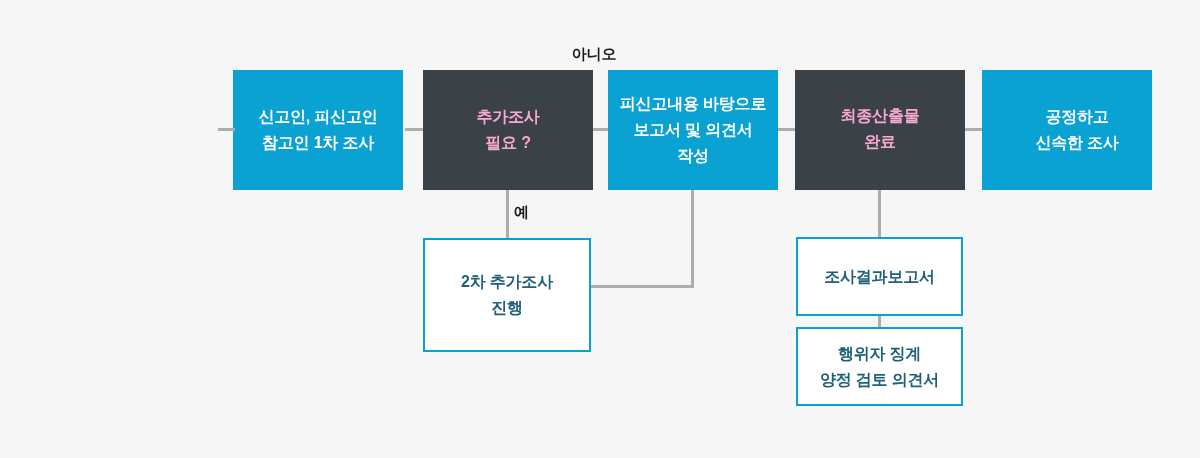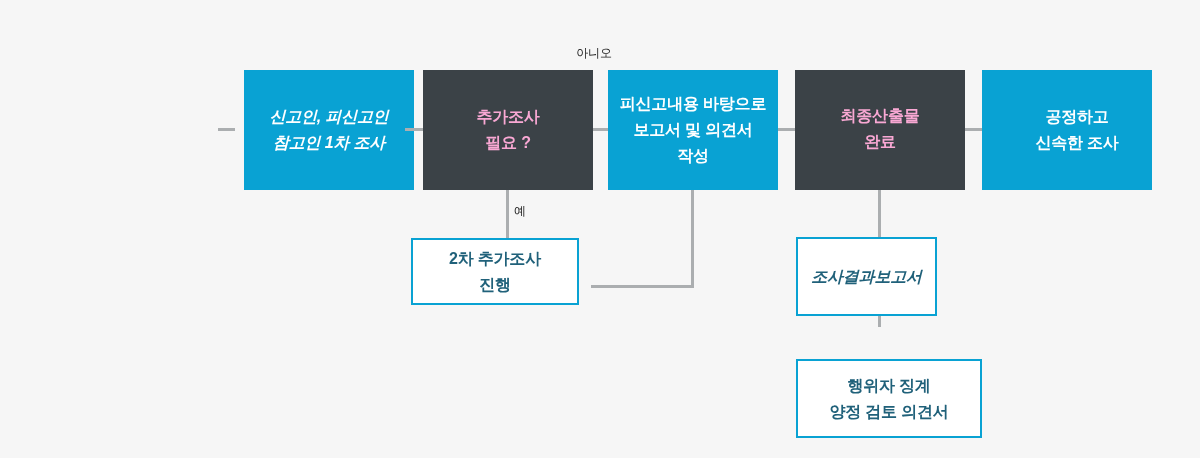--- a/index.html
+++ b/index.html
@@ -47,42 +47,42 @@
     background: #ffffff;
     border: 2px solid var(--blue, #09a2d3);
     color: var(--teal-text, #20617a);
   }
   .line {
     position: absolute;
     background: var(--line, #abaeb0);
   }
   .decision-label {
     position: absolute;
-    font-size: 12px;
-    font-weight: 400;
+    font-size: 15px;
+    font-weight: 700;
     color: var(--label, #1a1a1a);
     letter-spacing: -0.2px;
   }
   .decision-label--no {
     left: 594px;
     top: 45px;
     transform: translateX(-50%);
   }
   .decision-label--yes {
     left: 514px;
     top: 203px;
   }
 </style>
 </head>
 <body>
 
 <div class="canvas">
 
 
-  <div class="box box--main box--blue" style="left:244px;font-style:italic;">신고인, 피신고인
+  <div class="box box--main box--blue" style="left:233px;">신고인, 피신고인
 참고인 1차 조사</div>
 
   <div class="box box--main box--dark" style="left:423px;">추가조사
 필요 ?</div>
 
   <div class="box box--main box--blue" style="left:608px;">피신고내용 바탕으로
 보고서 및 의견서
 작성</div>
 
   <div class="box box--main box--dark" style="left:795px;font-family:Liberation Mono, monospace;">최종산출물
@@ -99,21 +99,21 @@
 
   <div class="decision-label decision-label--no">아니오</div>
   <div class="decision-label decision-label--yes">예</div>
 
   <div class="line" style="left:506px; top:190px; width:3px; height:48px;"></div>
   <div class="line" style="left:691px; top:190px; width:3px; height:98px;"></div>
   <div class="line" style="left:591px; top:285px; width:103px; height:3px;"></div>
   <div class="line" style="left:878px; top:190px; width:3px; height:47px;"></div>
   <div class="line" style="left:878px; top:316px; width:3px; height:11px;"></div>
 
-  <div class="box box--outline" style="left:411px; top:238px; width:168px; height:67px;">2차 추가조사
+  <div class="box box--outline" style="left:423px; top:238px; width:168px; height:114px;">2차 추가조사
 진행</div>
 
-  <div class="box box--outline" style="left:796px; top:237px; width:141px; height:79px;font-style:italic;">조사결과보고서</div>
+  <div class="box box--outline" style="left:796px; top:237px; width:167px; height:79px;">조사결과보고서</div>
 
-  <div class="box box--outline" style="left:796px; top:327px; width:186px; height:79px;margin-top:32px;">행위자 징계
+  <div class="box box--outline" style="left:796px; top:327px; width:167px; height:79px;">행위자 징계
 양정 검토 의견서</div>
 
 </div>
 
 </body></html>

